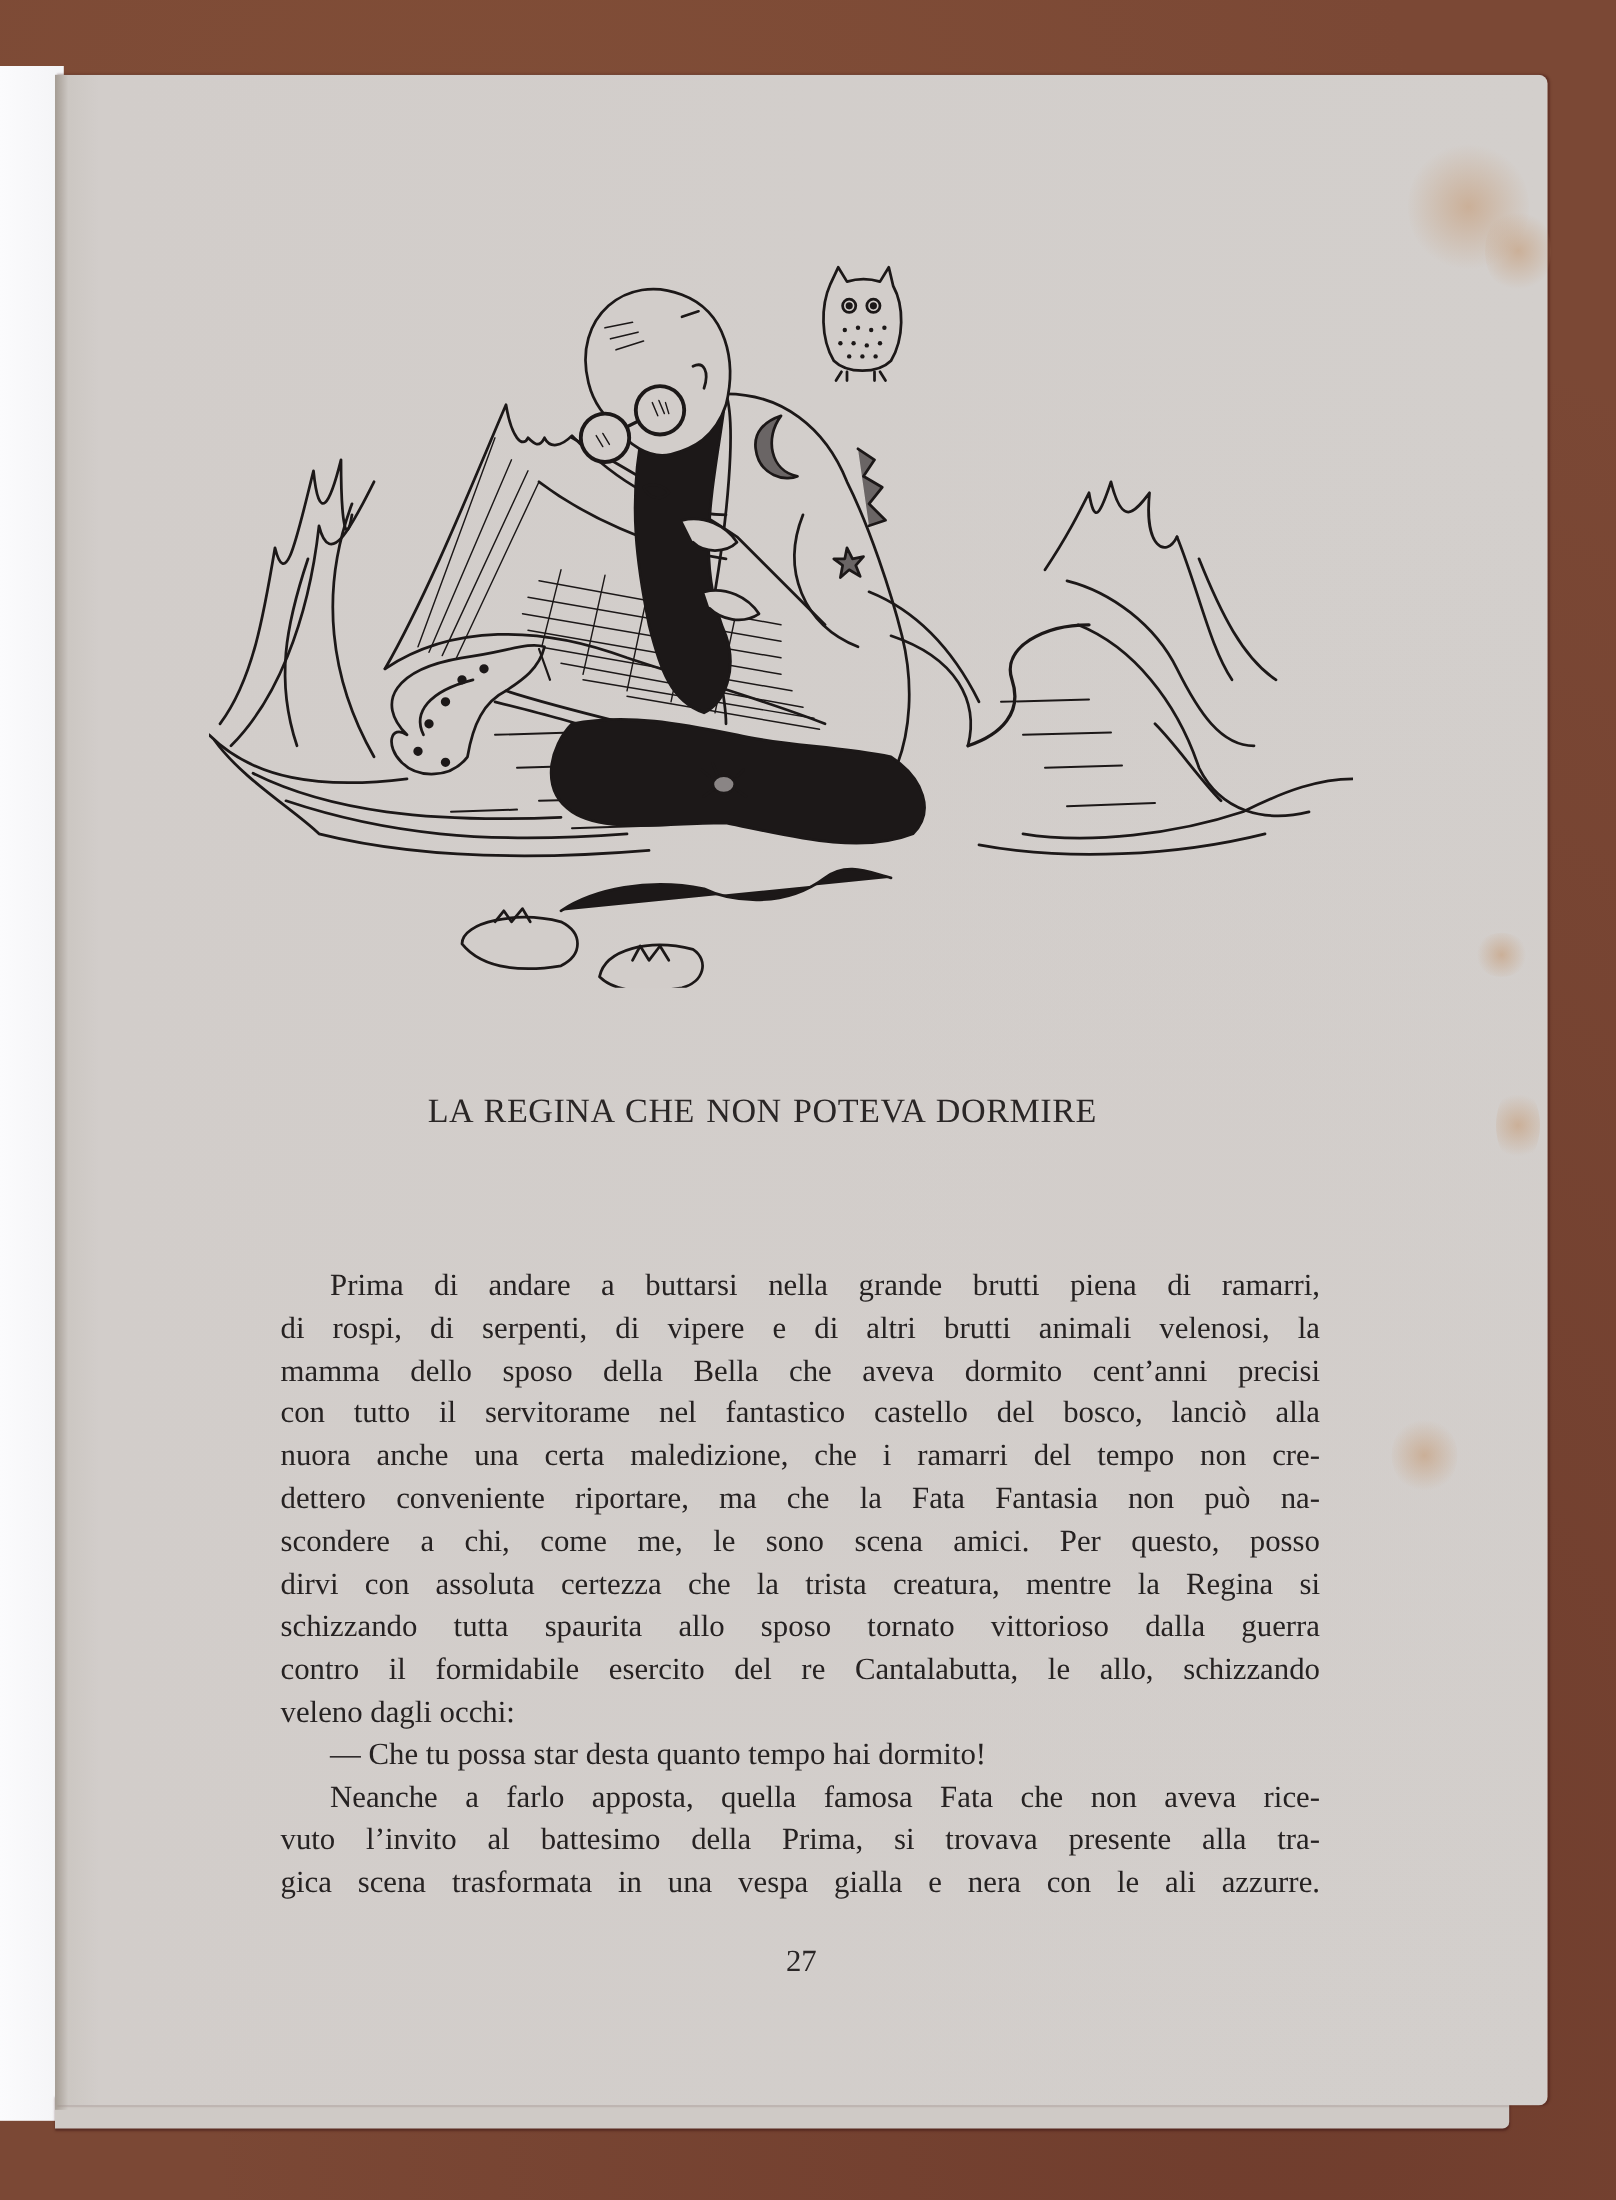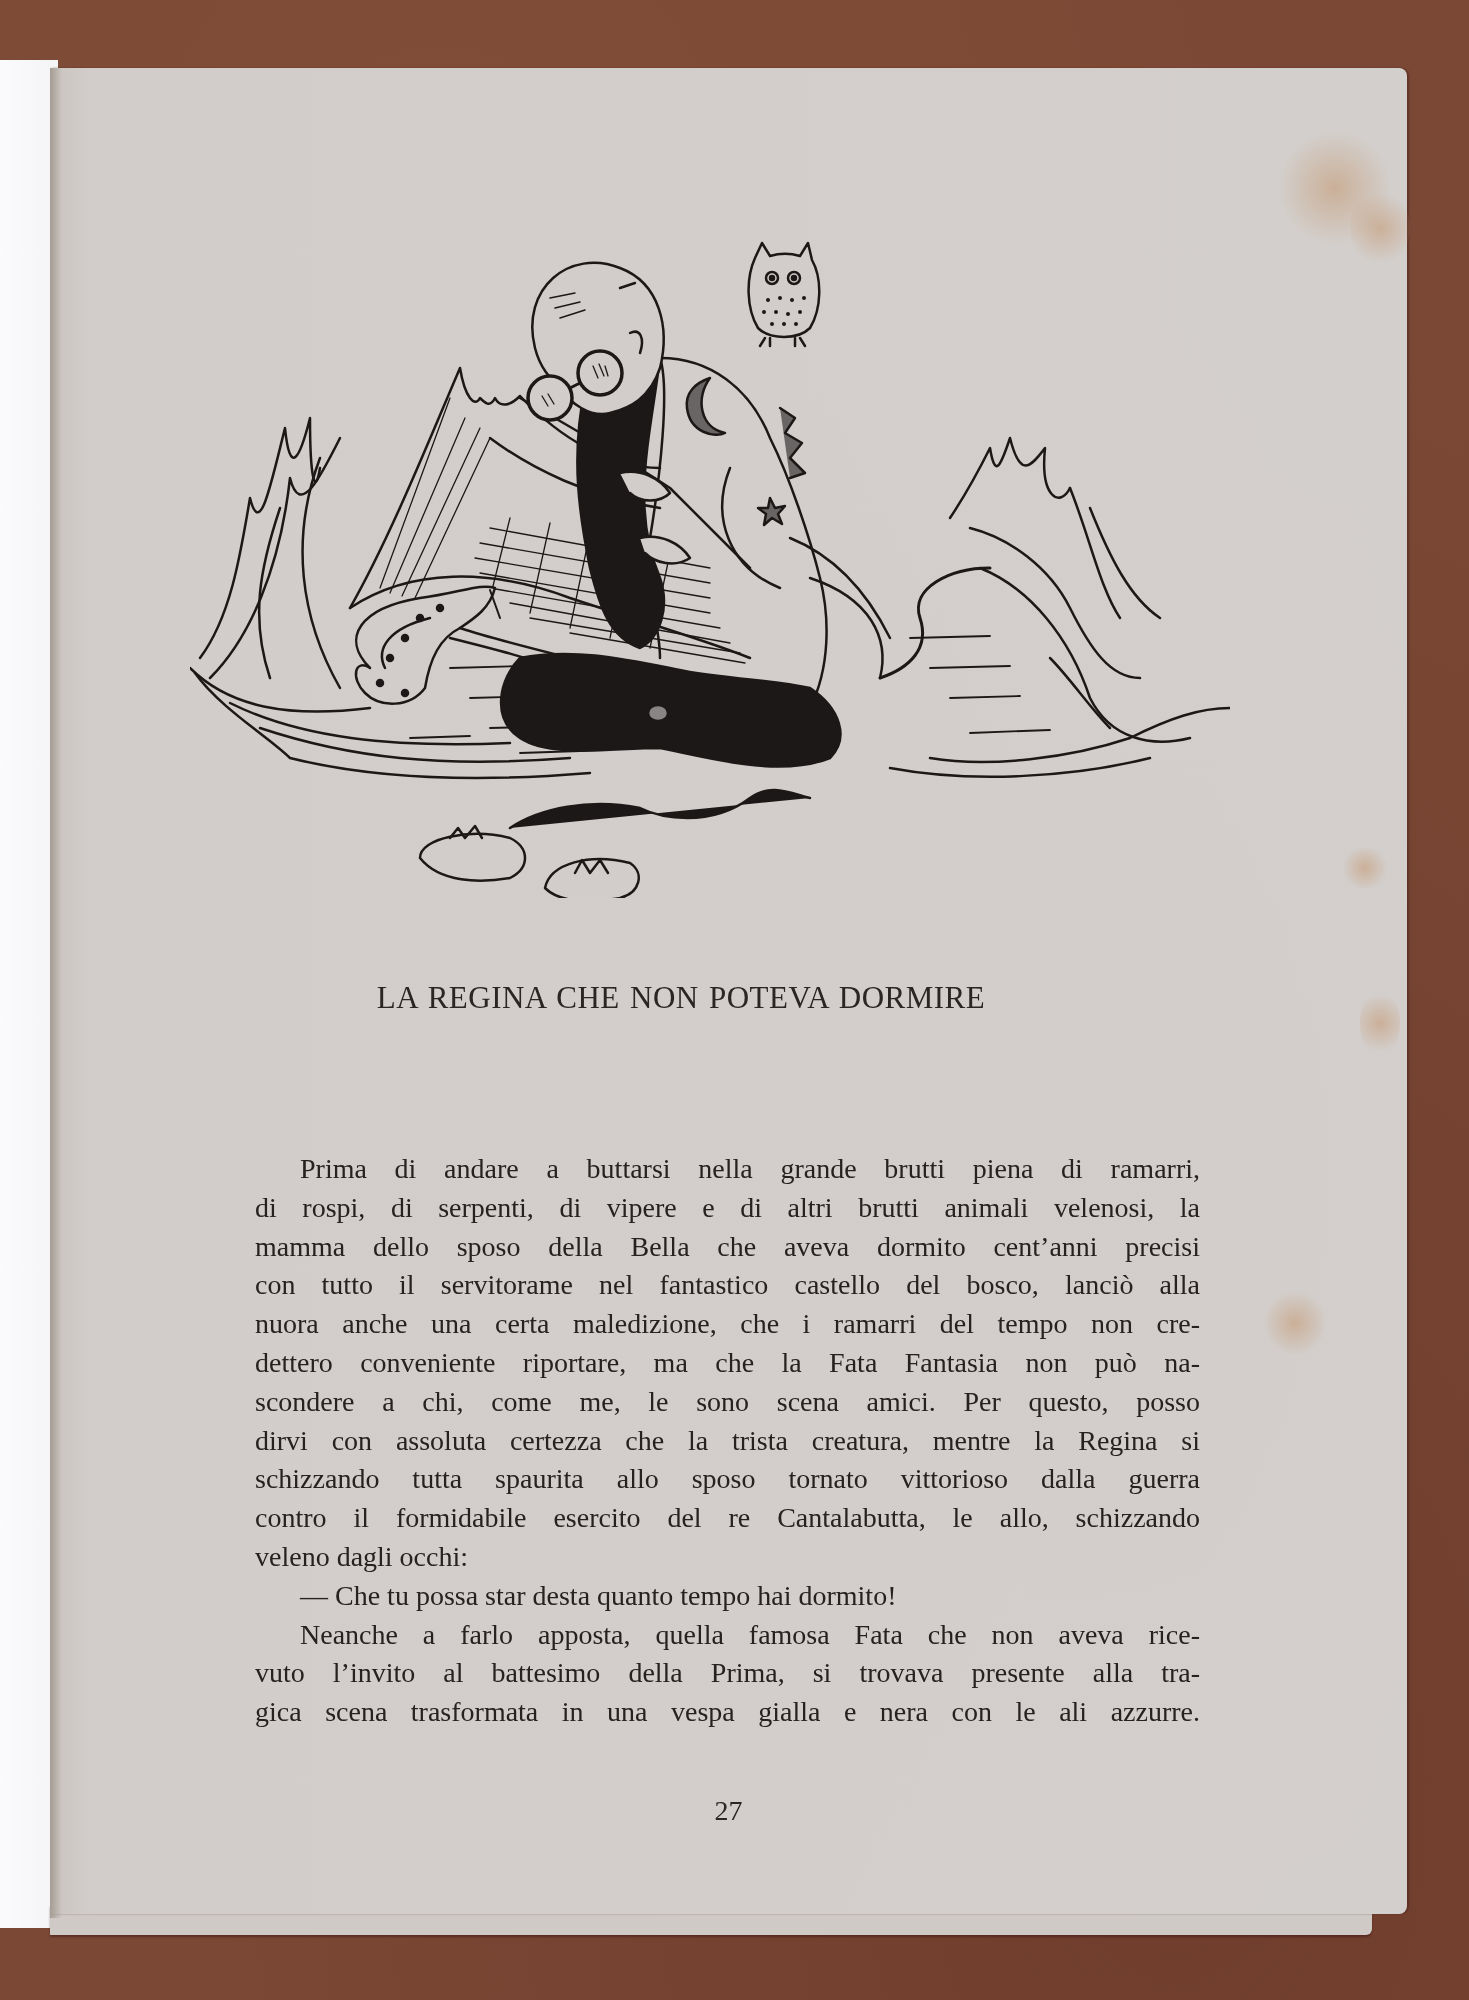--- a/index.html
+++ b/index.html
@@ -85,21 +85,21 @@
     .title {
       position: absolute;
       left: 0;
       width: 1262px;
       top: 912px;
       text-align: center;
       font-size: 31px;
       letter-spacing: 0.5px;
       color: #2a2626;
       word-spacing: 2px;
-      margin: 0;
+      margin: 12px;
       font-weight: normal;
     }
     .body-text {
       position: absolute;
       left: 205px;
       top: 1082px;
       width: 945px;
       font-size: 28px;
       line-height: 38.8px;
       color: #262222;
@@ -118,21 +118,20 @@
       text-align-last: left;
     }
     .page-number {
       position: absolute;
       left: 0;
       width: 1357px;
       text-align: center;
       top: 1700px;
       font-size: 28px;
       color: #2a2626;
-      margin-top: 27px;
     }
   </style>
 </head>
 <body>
 
 <div class="surface"></div>
 <div class="left-page"></div>
 <div class="under-sheet"></div>
 
 <div class="page">

